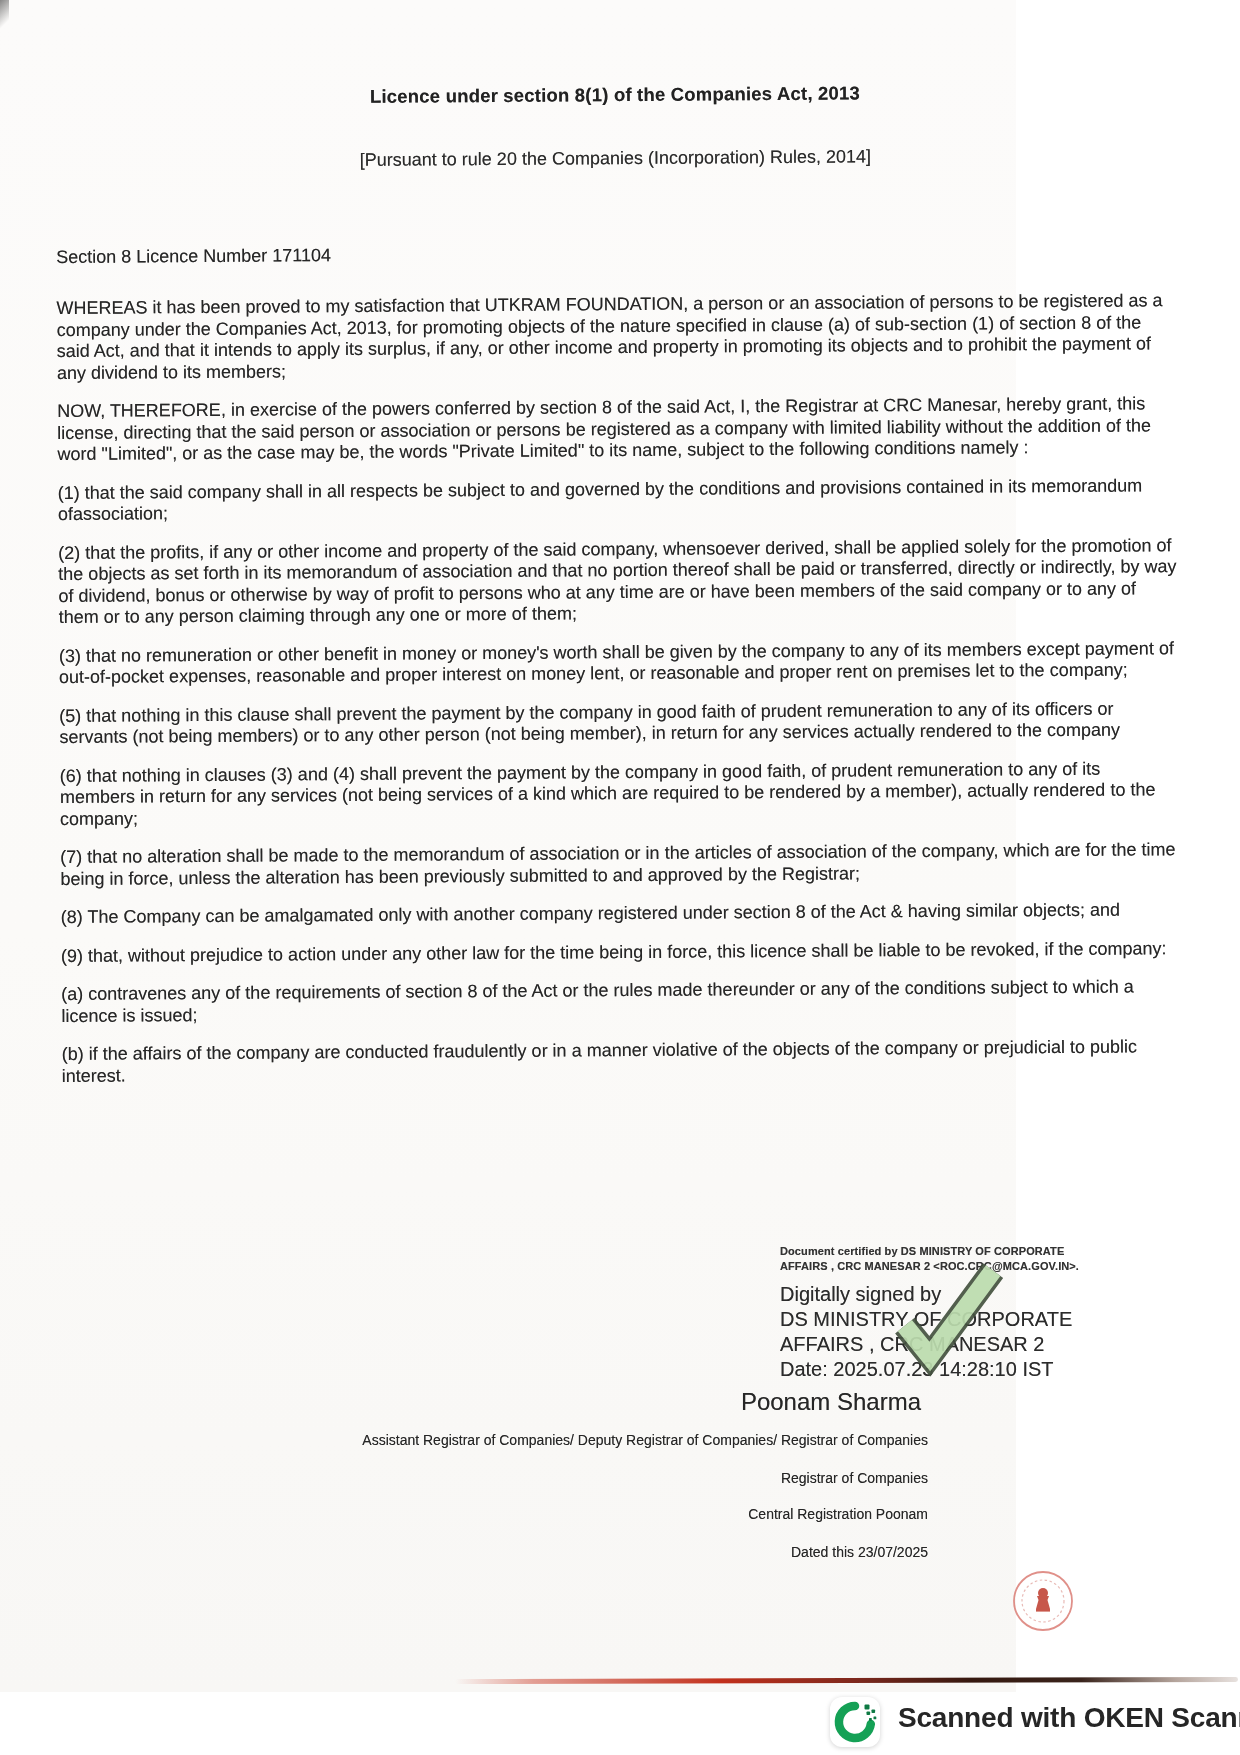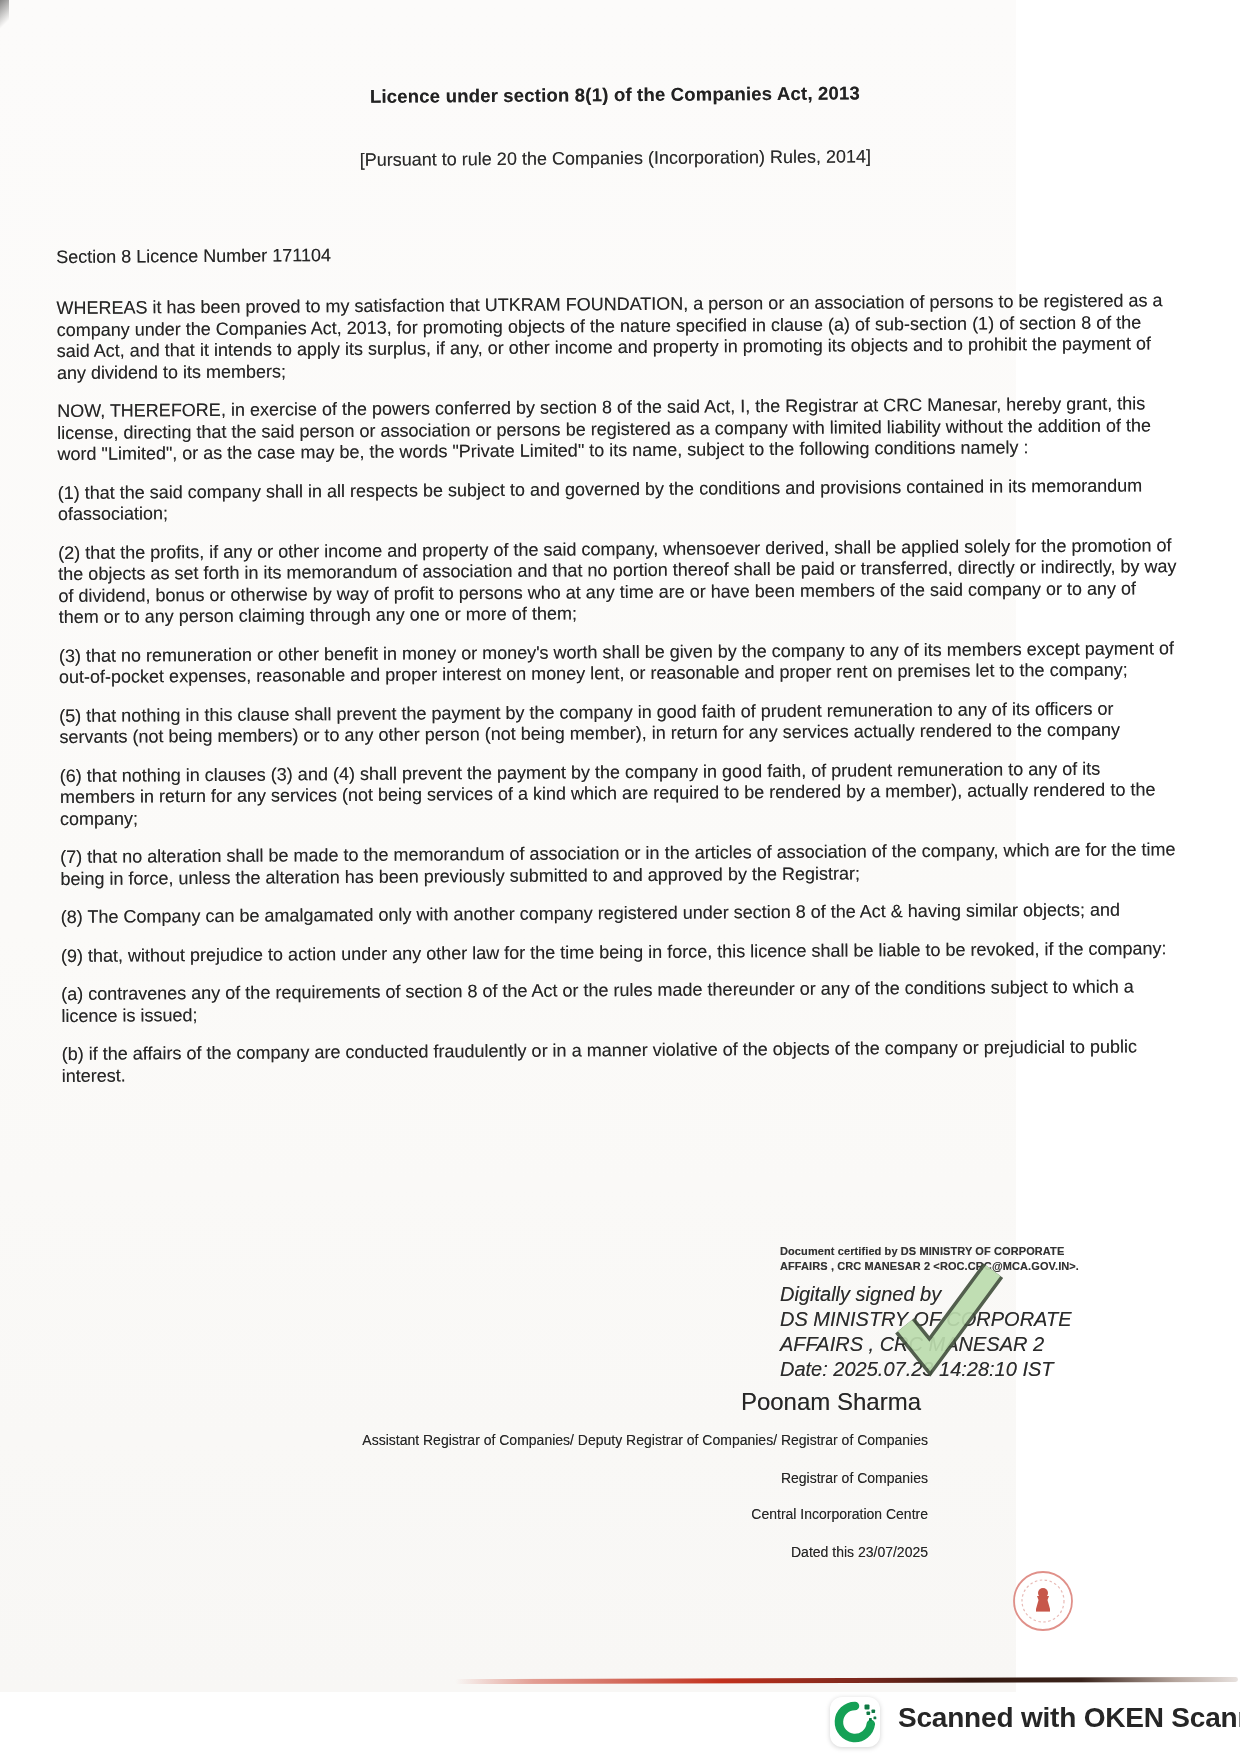--- a/index.html
+++ b/index.html
@@ -27,21 +27,21 @@
   .subtitle{ margin:42px 0 0 0;font-size:18px;text-align:center;color:#2a2a2a; }
   .licence-no{ margin:74px 0 0 0;font-size:18px;color:#262626; }
   p.body{ margin:0 0 17px 0;font-size:18px;line-height:21.5px;color:#262626; }
   p.first-body{ margin-top:30px; }
   p.gap-lg{ margin-top:13px; }
 
   
   .sig-block{ position:absolute;left:780px;top:1244px;width:360px; }
   .cert-small div{ font-size:11px;font-weight:700;line-height:15px;color:#333;letter-spacing:.1px; }
   .sig-large{ margin-top:8px; }
-  .sig-large div{ font-size:20px;line-height:25px;color:#2b2b2b;font-style:italic; }
+  .sig-large div{ font-size:20px;line-height:25px;color:#2b2b2b; }
   .check-wrap{ position:absolute;left:892px;top:1256px;width:110px;height:122px;transform:rotate(6deg);opacity:.92;z-index:5; }
   .signer{ position:absolute;right:95px;top:1388px;font-size:24px;color:#262626; }
 
   
   .right-lines div{ position:absolute;right:88px;text-align:right;font-size:14px;color:#262626;white-space:nowrap; }
   .line-registrar{ top:1432px; }
   .line-designation{ top:1470px; }
   .line-office{ top:1506px; }
   .line-dated{ top:1544px; }
 
@@ -112,21 +112,21 @@
       <polyline points="14,74 42,102 96,10" fill="none" stroke="#44523f" stroke-width="25" stroke-linecap="butt"></polyline>
       <polyline points="14,74 42,102 96,10" fill="none" stroke="#bcdcae" stroke-width="18" stroke-linecap="butt"></polyline>
     </svg>
   </div>
 
   <div class="signer scan-text">Poonam Sharma</div>
 
   <div class="right-lines scan-text">
     <div class="line-registrar">Assistant Registrar of Companies/ Deputy Registrar of Companies/ Registrar of Companies</div>
     <div class="line-designation">Registrar of Companies</div>
-    <div class="line-office">Central Incorporation Centre</div>
+    <div class="line-office">Central Registration Poonam</div>
     <div class="line-dated">Dated this 23/07/2025</div>
   </div>
 
   <div class="stamp">
     <svg width="66" height="66" viewBox="0 0 66 66">
       <circle cx="33" cy="33" r="29" fill="none" stroke="#d4685f" stroke-width="1.8" opacity=".8"></circle>
       <circle cx="33" cy="33" r="21" fill="none" stroke="#d98c84" stroke-width="1.2" stroke-dasharray="2.5,2.5" opacity=".65"></circle>
       <g fill="#bd3a2c" opacity=".92">
         <circle cx="33" cy="25" r="5"></circle>
         <path d="M27 28 h12 l-1.5 4 h-9 z"></path>

